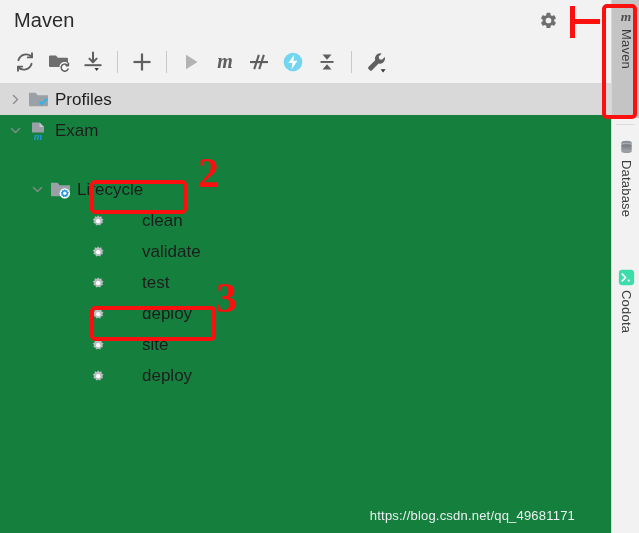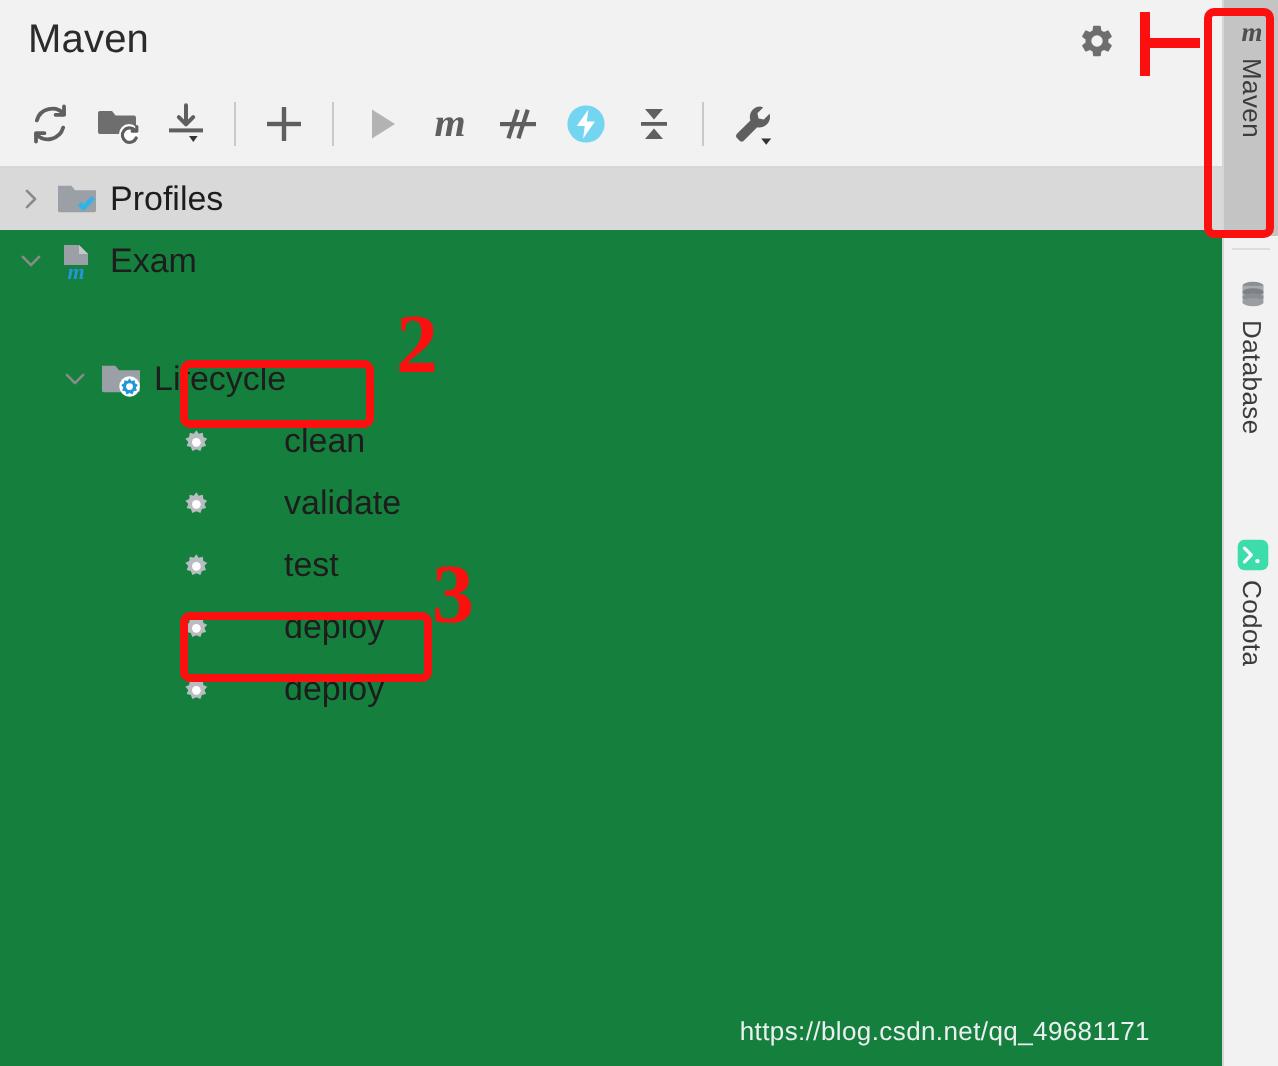--- a/index.html
+++ b/index.html
@@ -405,20 +405,29 @@
           <svg width="18" height="18" viewBox="0 0 20 20">
             <path d="M10 1.3l1.3 1.9 2.2-.6.3 2.3 2.1 1-1.5 1.8.9 2.1-2.3.6-.8 2.2-2.2-1-2.2 1-.8-2.2-2.3-.6.9-2.1L4 5.9l2.1-1 .3-2.3 2.2.6z" transform="translate(0,2.2) scale(1.02)" fill="#b9bdc1"></path>
             <circle cx="10.2" cy="10.2" r="2.4" fill="#ffffff"></circle>
           </svg>
         </span>
         <span class="node-label">deploy</span>
       </div>
 
 
 
+      <div class="row lvl3">
+        <span class="node-icon">
+          <svg width="18" height="18" viewBox="0 0 20 20">
+            <path d="M10 1.3l1.3 1.9 2.2-.6.3 2.3 2.1 1-1.5 1.8.9 2.1-2.3.6-.8 2.2-2.2-1-2.2 1-.8-2.2-2.3-.6.9-2.1L4 5.9l2.1-1 .3-2.3 2.2.6z" transform="translate(0,2.2) scale(1.02)" fill="#b9bdc1"></path>
+            <circle cx="10.2" cy="10.2" r="2.4" fill="#ffffff"></circle>
+          </svg>
+        </span>
+        <span class="node-label">site</span>
+      </div>
 
       <div class="row lvl3">
         <span class="node-icon">
           <svg width="18" height="18" viewBox="0 0 20 20">
             <path d="M10 1.3l1.3 1.9 2.2-.6.3 2.3 2.1 1-1.5 1.8.9 2.1-2.3.6-.8 2.2-2.2-1-2.2 1-.8-2.2-2.3-.6.9-2.1L4 5.9l2.1-1 .3-2.3 2.2.6z" transform="translate(0,2.2) scale(1.02)" fill="#b9bdc1"></path>
             <circle cx="10.2" cy="10.2" r="2.4" fill="#ffffff"></circle>
           </svg>
         </span>
         <span class="node-label">deploy</span>
       </div>

